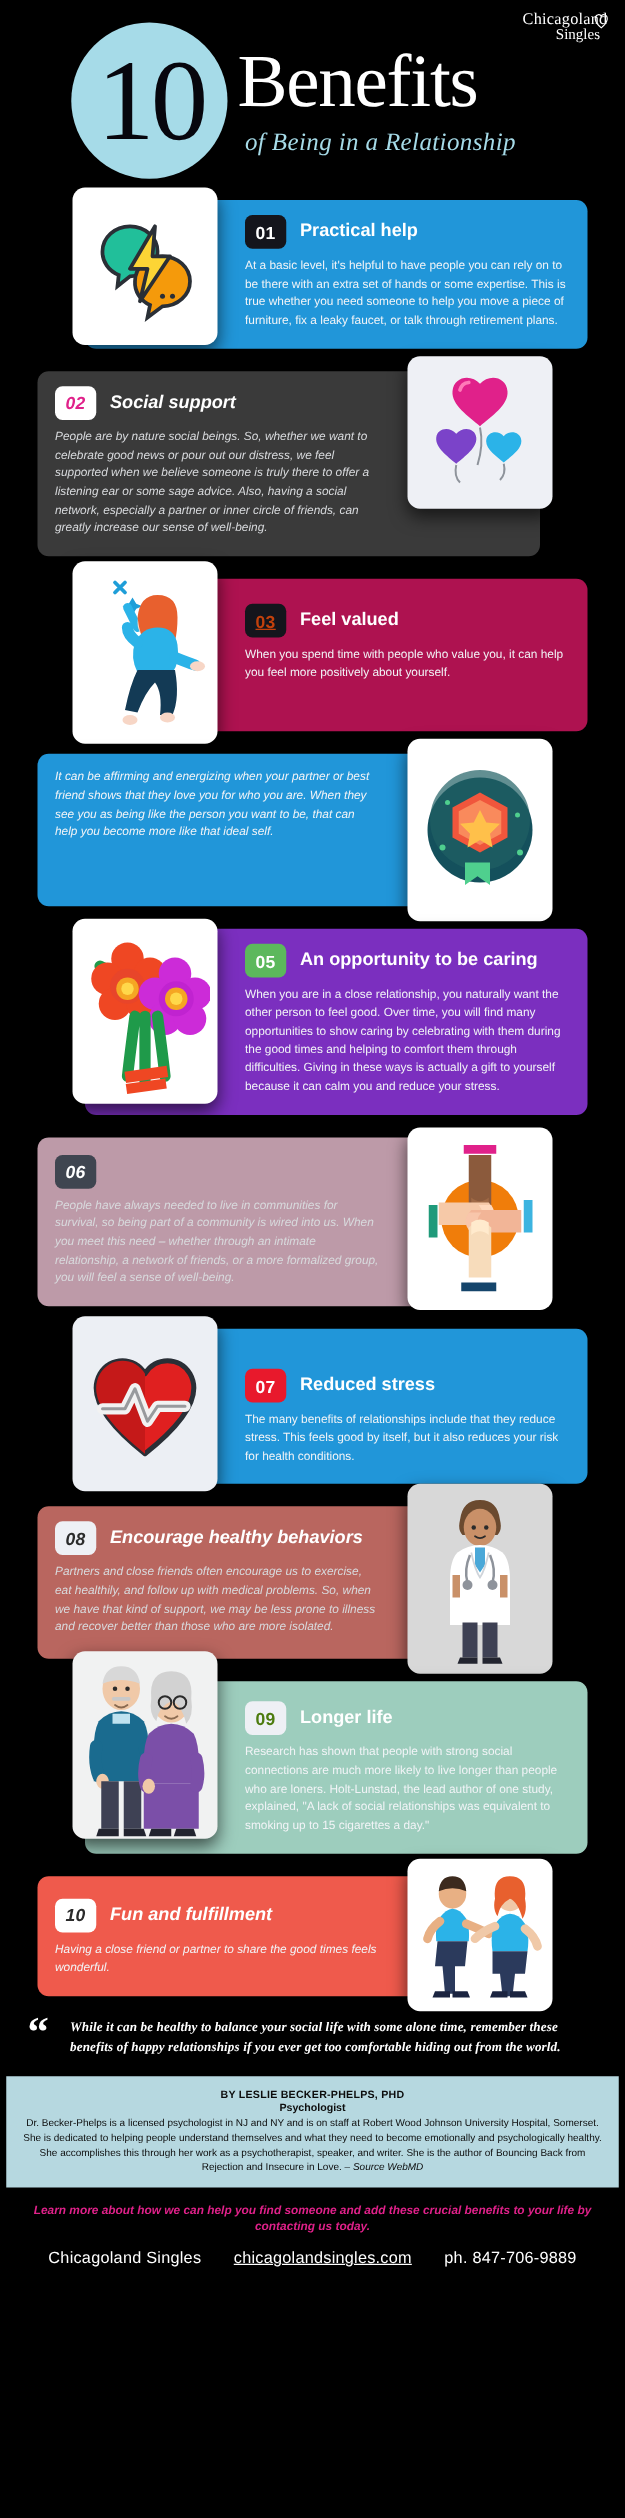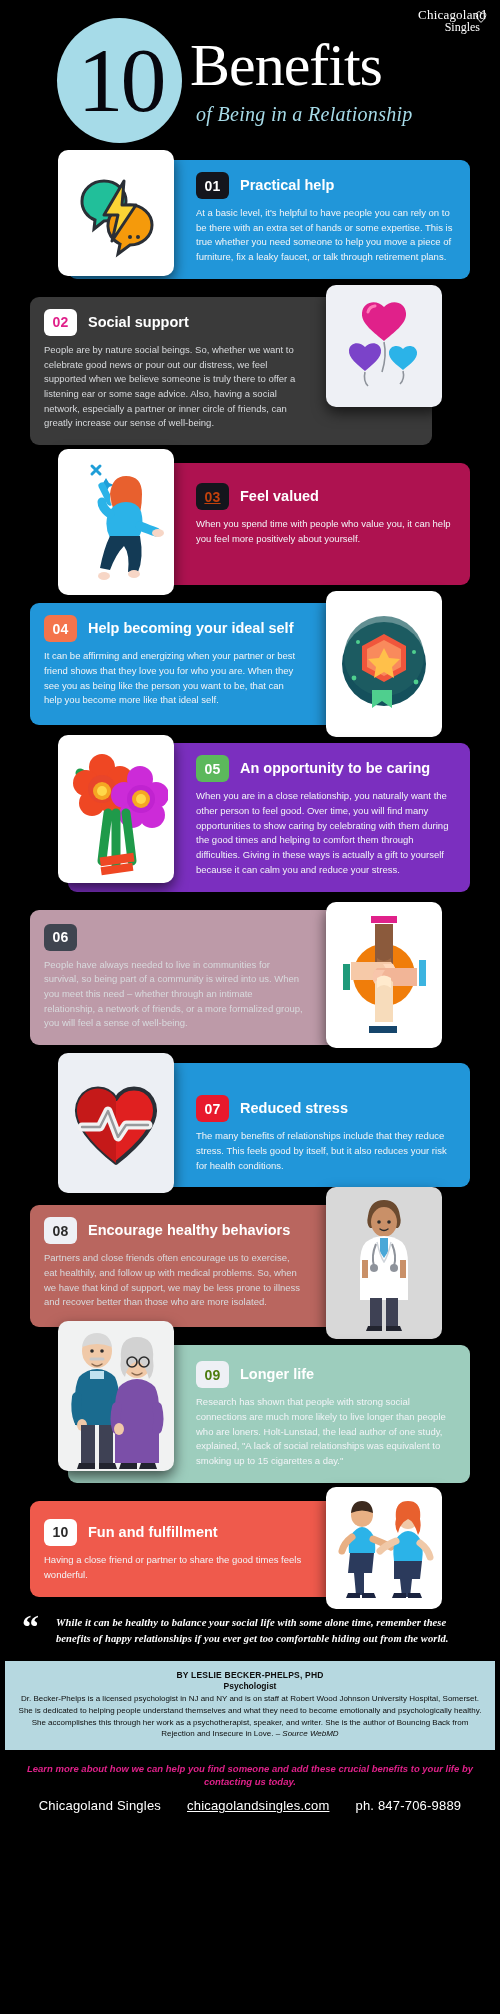--- a/index.html
+++ b/index.html
@@ -41,21 +41,21 @@
   .card{position:relative;margin:0 auto 18px auto;width:440px;}
   .panel{
     position:relative;border-radius:9px;min-height:104px;box-sizing:border-box;
   }
   .panel.shadowcard{box-shadow:0 5px 14px rgba(0,0,0,.55);}
   .panel-inner{padding:12px 14px 14px 14px;box-sizing:border-box;}
   
   .lay-left .panel{margin-left:38px;width:402px;}
   .lay-left .panel-inner{padding-left:128px;}
   
-  .lay-right .panel{margin-right:38px;width:402px;}
+  .lay-right .panel{margin-right:38px;width:402px;font-style:italic;}
   .lay-right .panel-inner{padding-right:128px;}
 
   .head-row{display:flex;align-items:center;gap:11px;margin-bottom:7px;}
   .badge{
     width:33px;height:27px;border-radius:6px;flex:none;
     display:flex;align-items:center;justify-content:center;
     font-size:14px;font-weight:bold;letter-spacing:.3px;text-align:center;
   }
   .ctitle{font-size:14.5px;font-weight:bold;color:#fff;line-height:1.18;}
   .cbody{font-size:9.5px;line-height:1.55;color:#f2f4f7;}
@@ -190,24 +190,20 @@
         <path d="M44 80 l30 0 q4 22 -2 36 l-10 0 q2 -18 -4 -26 q-8 8 -14 24 l-10 -2 q4 -20 10 -32Z" fill="#133a55"></path>
         <ellipse cx="38" cy="120" rx="6" ry="4" fill="#f7d6c6"></ellipse>
         <ellipse cx="68" cy="118" rx="6" ry="4" fill="#f7d6c6"></ellipse>
       </svg>
     </div>
   </div>
 
   <div class="card lay-right">
     <div class="panel shadowcard" style="background:#2196d9;min-height:122px;">
       <div class="panel-inner">
-        <div class="head-row">
-          <div class="badge" style="background:#f4744c;color:#fff;">04</div>
-          <div class="ctitle">Help becoming your ideal self</div>
-        </div>
         <div class="cbody">It can be affirming and energizing when your partner or best friend shows that they love you for who you are. When they see you as being like the person you want to be, that can help you become more like that ideal self.</div>
       </div>
     </div>
     <div class="tile right" style="top:-12px;height:146px;background:#fff;">
       <svg width="104" height="104" viewBox="0 0 104 104">
         <circle cx="52" cy="52" r="42" fill="#14505c"></circle>
         <circle cx="52" cy="44" r="40" fill="#1f5f64" opacity=".7"></circle>
         <path d="M40 78 l0 18 l10 -7 l10 7 l0 -18Z" fill="#4fcf8e"></path>
         <path d="M52 22 L74 34 L74 58 L52 70 L30 58 L30 34Z" fill="#f0563c"></path>
         <path d="M52 28 L69 37 L69 55 L52 64 L35 55 L35 37Z" fill="#f98a5c"></path>

